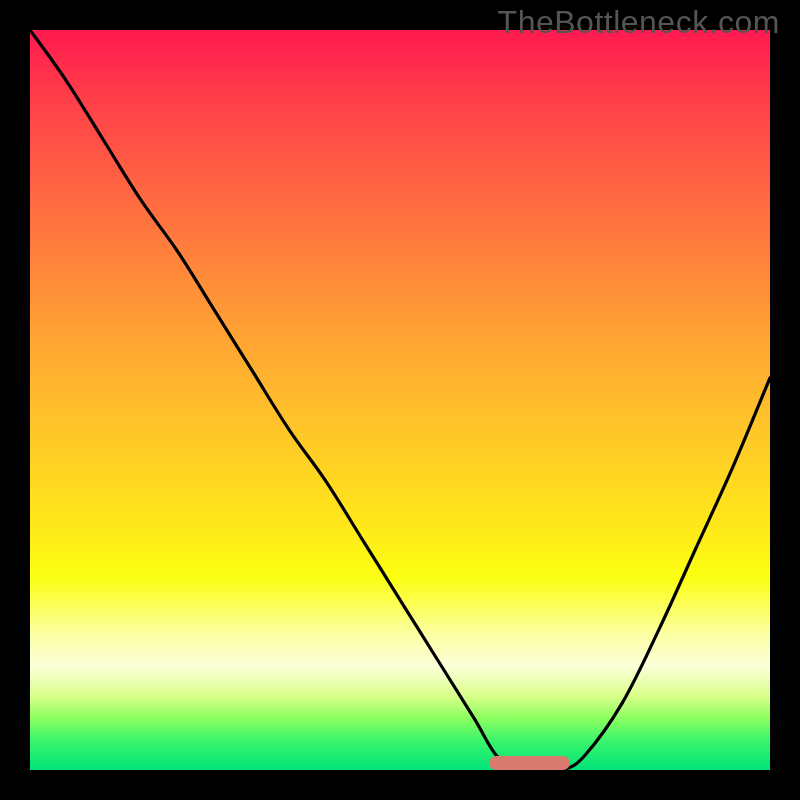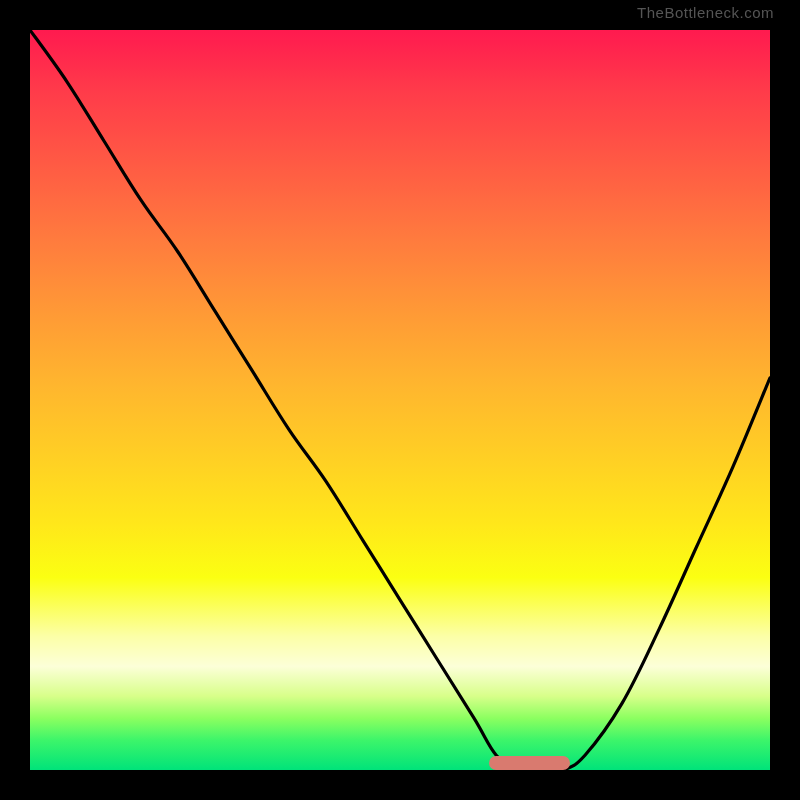--- a/index.html
+++ b/index.html
@@ -6,24 +6,24 @@
   html, body { width: 800px; height: 800px; overflow: hidden; background: #000; }
   .frame {
     position: relative;
     width: 800px;
     height: 800px;
     background: #000;
   }
   .watermark {
     position: absolute;
     top: 4px;
-    right: 26px;
+    right: 20px;
     color: #555;
     font-family: Arial, Helvetica, sans-serif;
-    font-size: 15px;
+    font-size: 32px;
     font-weight: 500;
     letter-spacing: 0.5px;
     z-index: 10;
   }
   .plot {
     position: absolute;
     left: 30px;
     top: 30px;
     width: 740px;
     height: 740px;

